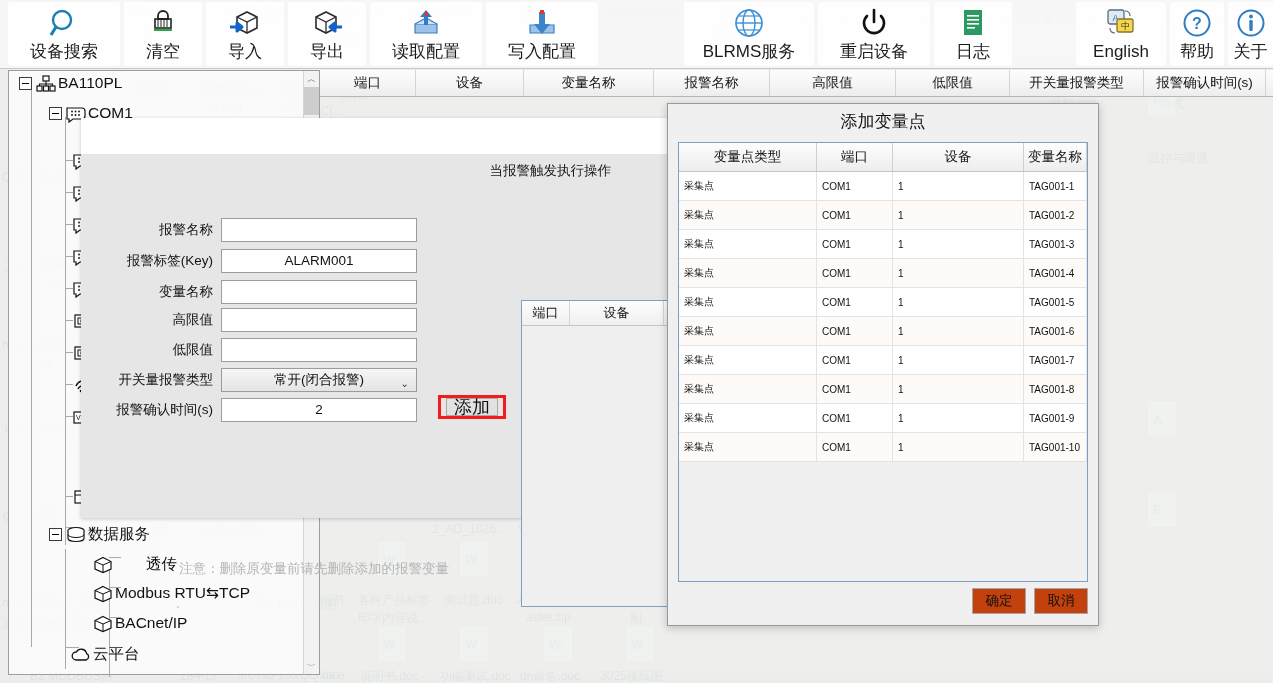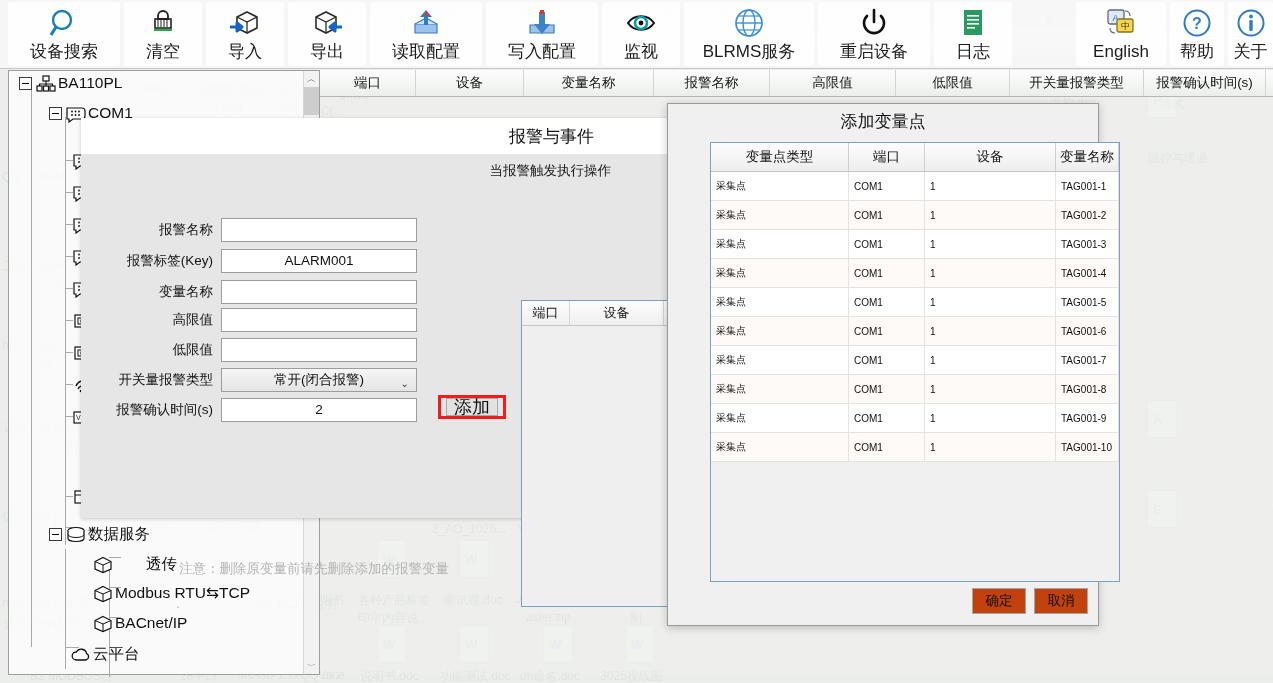--- a/index.html
+++ b/index.html
@@ -78,21 +78,21 @@
   
   #actgrid{position:absolute;left:440px;top:182px;width:230px;height:307px;background:#efefef;border:1px solid #7ba0c4;box-sizing:border-box;}
   #actgrid .ahdr{position:absolute;left:0;top:0;right:0;height:24px;background:linear-gradient(#fdfdfd,#eeefee);border-bottom:1px solid #c5c5c5;}
   #actgrid .ahdr .ac{position:absolute;top:0;height:24px;line-height:24px;text-align:center;font-size:13px;color:#141414;border-right:1px solid #d6d6d6;box-sizing:border-box;}
 
   
   #vardlg{position:absolute;left:667px;top:103px;width:432px;height:523px;background:#f0f0f0;
           border:1px solid #9a9a9a;box-sizing:border-box;box-shadow:0 2px 8px rgba(0,0,0,.22);}
   #vardlg .vtitle{position:absolute;left:0;top:0;width:430px;height:36px;line-height:36px;text-align:center;
                   font-size:17px;color:#111;background:#f0f0f0;}
-  #vargrid{position:absolute;left:10px;top:38px;width:410px;height:440px;background:#fff;border:1px solid #7ba0c4;box-sizing:border-box;overflow:hidden;margin-left:32px;}
+  #vargrid{position:absolute;left:10px;top:38px;width:410px;height:440px;background:#fff;border:1px solid #7ba0c4;box-sizing:border-box;overflow:hidden;}
   #vargrid table{border-collapse:collapse;width:100%;table-layout:fixed;}
   #vargrid th{height:26px;background:linear-gradient(#fdfdfd,#ededed);border-right:1px solid #cfcfcf;border-bottom:1px solid #c3c3c3;
               font-size:13.5px;font-weight:normal;color:#141414;text-align:center;}
   #vargrid td{height:26px;border-right:1px solid #e3e3e3;border-bottom:1px solid #e3e3e3;
               font-size:10px;color:#111;padding-left:5px;}
   #vargrid tr.alt td{background:#fdfaf7;}
   #vargrid .filler td{border-right:none;border-bottom:none;background:#f0f0f0;}
   .vbtn{position:absolute;bottom:11px;width:54px;height:26px;background:#c2410c;border:1px solid #a5a5a5;
         box-sizing:border-box;font-size:13.5px;color:#111;text-align:center;line-height:24px;}
   #okbtn{right:72px;} #cancelbtn{right:10px;}
@@ -310,30 +310,20 @@
       <div class="tbtn" style="left: 486px; width: 112px;">
         <div class="ic">
           <svg class="icon-svg" width="30" height="30" viewBox="0 0 30 30">
             <path d="M3 17 h24 v8 h-24z" fill="#9cc3ea" stroke="#3d7fc1" stroke-width="1.2"></path>
    <path d="M15 26 l-8 -10 h5 v-12 h6 v12 h5z" fill="#3c84c9"></path>
    <rect x="13" y="2" width="4" height="4" fill="#d93a2a"></rect>
           </svg>
         </div>
         <div class="lb">写入配置</div>
       </div>
-      <div class="tbtn" style="left: 602px; width: 78px;">
-        <div class="ic">
-          <svg class="icon-svg" width="30" height="30" viewBox="0 0 30 30">
-            <path d="M2 15 C8 6 22 6 28 15 C22 24 8 24 2 15Z" fill="#fff" stroke="#111" stroke-width="2"></path>
-   <circle cx="15" cy="15" r="6" fill="none" stroke="#0e9aa8" stroke-width="2.6"></circle>
-   <circle cx="15" cy="15" r="2.4" fill="#111"></circle>
-          </svg>
-        </div>
-        <div class="lb">监视</div>
-      </div>
       <div class="tbtn lat" style="left: 684px; width: 130px;">
         <div class="ic">
           <svg class="icon-svg" width="30" height="30" viewBox="0 0 30 30">
             <circle cx="15" cy="15" r="13" fill="none" stroke="#3b8fd4" stroke-width="1.7"></circle>
    <ellipse cx="15" cy="15" rx="6" ry="13" fill="none" stroke="#3b8fd4" stroke-width="1.4"></ellipse>
    <line x1="2" y1="15" x2="28" y2="15" stroke="#3b8fd4" stroke-width="1.4"></line>
    <line x1="4" y1="8" x2="26" y2="8" stroke="#3b8fd4" stroke-width="1.2"></line>
    <line x1="4" y1="22" x2="26" y2="22" stroke="#3b8fd4" stroke-width="1.2"></line>
           </svg>
         </div>
@@ -583,23 +573,20 @@
       <div class="col" style="left: 204px; width: 130px;">变量名称</div>
       <div class="col" style="left: 334px; width: 116px;">报警名称</div>
       <div class="col" style="left: 450px; width: 126px;">高限值</div>
       <div class="col" style="left: 576px; width: 114px;">低限值</div>
       <div class="col" style="left: 690px; width: 134px;">开关量报警类型</div>
       <div class="col" style="left: 824px; width: 122px;">报警确认时间(s)</div>
       <div class="col" style="left: 946px; width: 110px;">报警标签(Key)</div>
     </div>
 
   <div id="alarmdlg">
-    <div class="dtitle">
-      <span>报警与事件</span>
-    </div>
     <div class="dbody"></div>
     <div class="sublabel">当报警触发执行操作</div>
 
     <div id="alarm-fields">
         <div class="frow" style="left: 22px; top: 100px;">
           <div class="flab">报警名称</div>
           <div class="fin"><span></span></div>
         </div>
         <div class="frow" style="left: 22px; top: 131px;">
           <div class="flab">报警标签(Key)</div>

